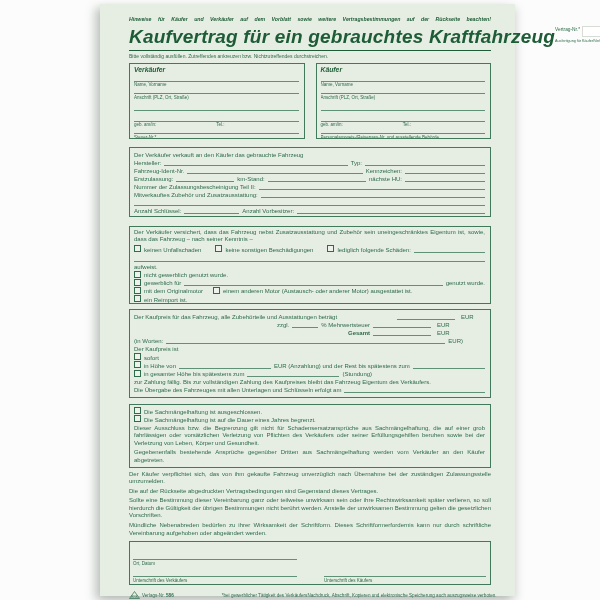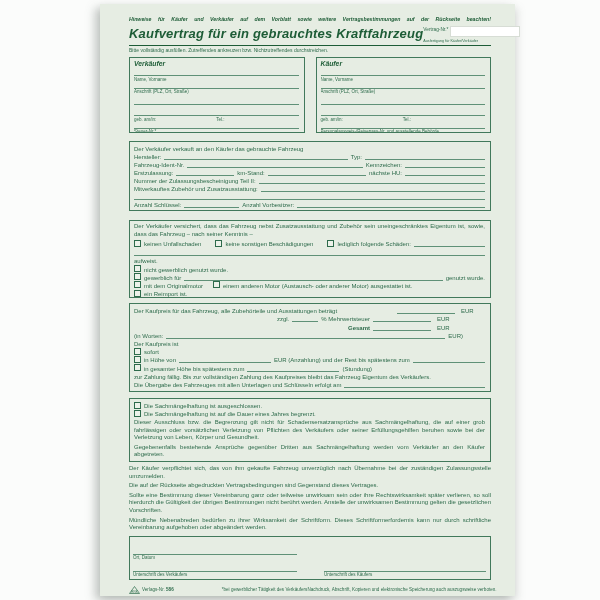--- a/index.html
+++ b/index.html
@@ -12,21 +12,21 @@
   html,body{margin:0;padding:0;width:600px;height:600px;overflow:hidden;background:#fbfcfb;}
   body{font-family:"Liberation Sans","DejaVu Sans",sans-serif;color:var(--ink);-webkit-font-smoothing:antialiased;}
   .page{
     position:absolute;left:100px;top:4px;width:415px;height:592px;box-sizing:border-box;
     background:var(--page);
     box-shadow:-5px 4px 9px rgba(90,100,92,.35), 3px 4px 8px rgba(120,128,120,.18);
     padding:12px 24px 5px 29px;
   }
   .hint{font-size:5.2px;font-weight:bold;font-style:italic;text-align:justify;text-align-last:justify;word-spacing:2.2px;color:var(--ink-strong);}
   .title-row{display:flex;align-items:flex-start;margin-top:4px;}
-  .title{flex:1;font-size:13px;font-weight:bold;font-style:italic;color:var(--ink-strong);letter-spacing:.2px;white-space:nowrap;}
+  .title{flex:1;font-size:19px;font-weight:bold;font-style:italic;color:var(--ink-strong);letter-spacing:.2px;white-space:nowrap;}
   .cn-block{width:97px;flex:none;}
   .cn-row{display:flex;align-items:flex-start;}
   .cn-label{font-size:4.8px;margin-right:2px;margin-top:1px;white-space:nowrap;}
   .cn-input{flex:1;height:9px;background:#ffffff;border:0.5px solid #d7ddd5;}
   .cn-copy{font-size:3.7px;margin-top:1.5px;white-space:nowrap;}
   .title-rule{border-top:1.6px solid var(--ink-strong);margin-top:2px;}
   .instruction{font-size:5px;margin-top:1.5px;}
   .box{border:1px solid var(--box);box-sizing:border-box;padding:2px 5px 2px 4px;overflow:hidden;background:transparent;}
   .parties{display:flex;gap:11px;margin-top:4px;}
   .party{flex:1;height:76px;}

